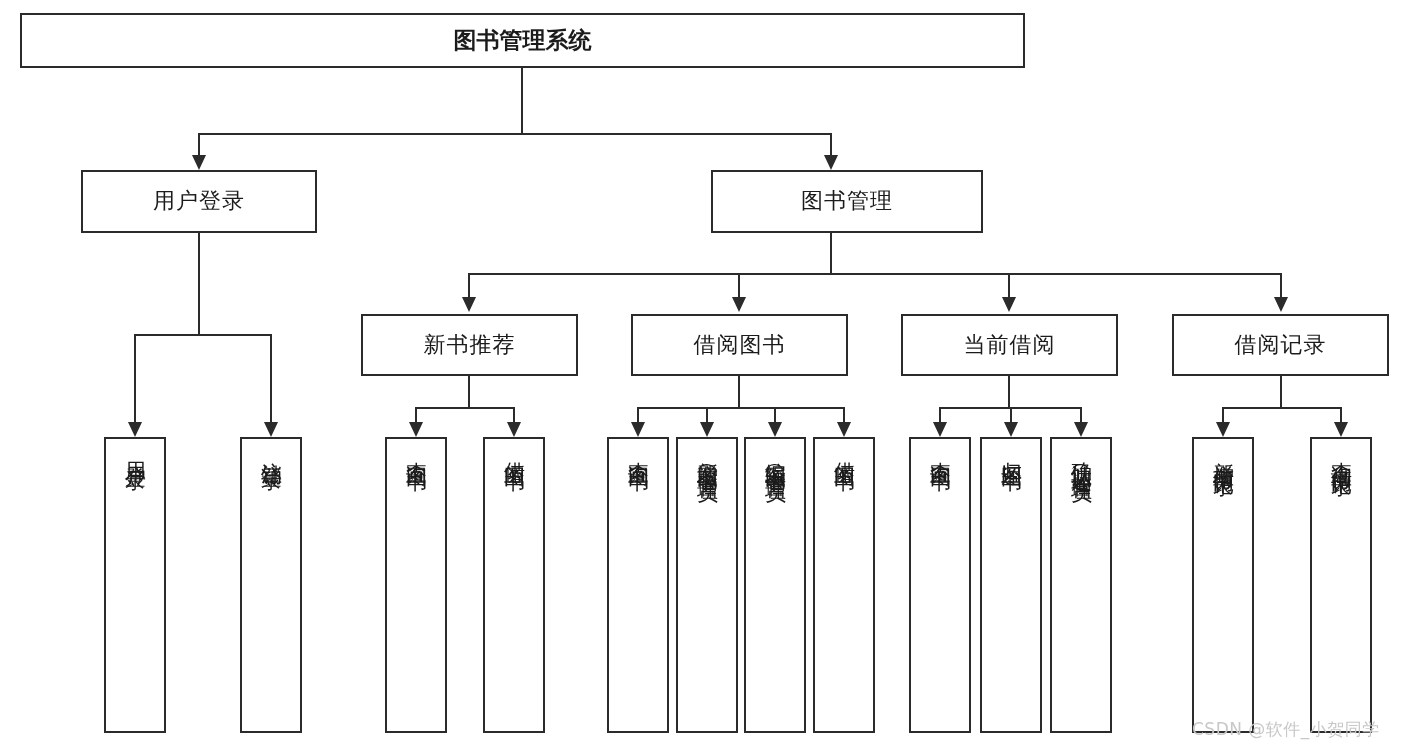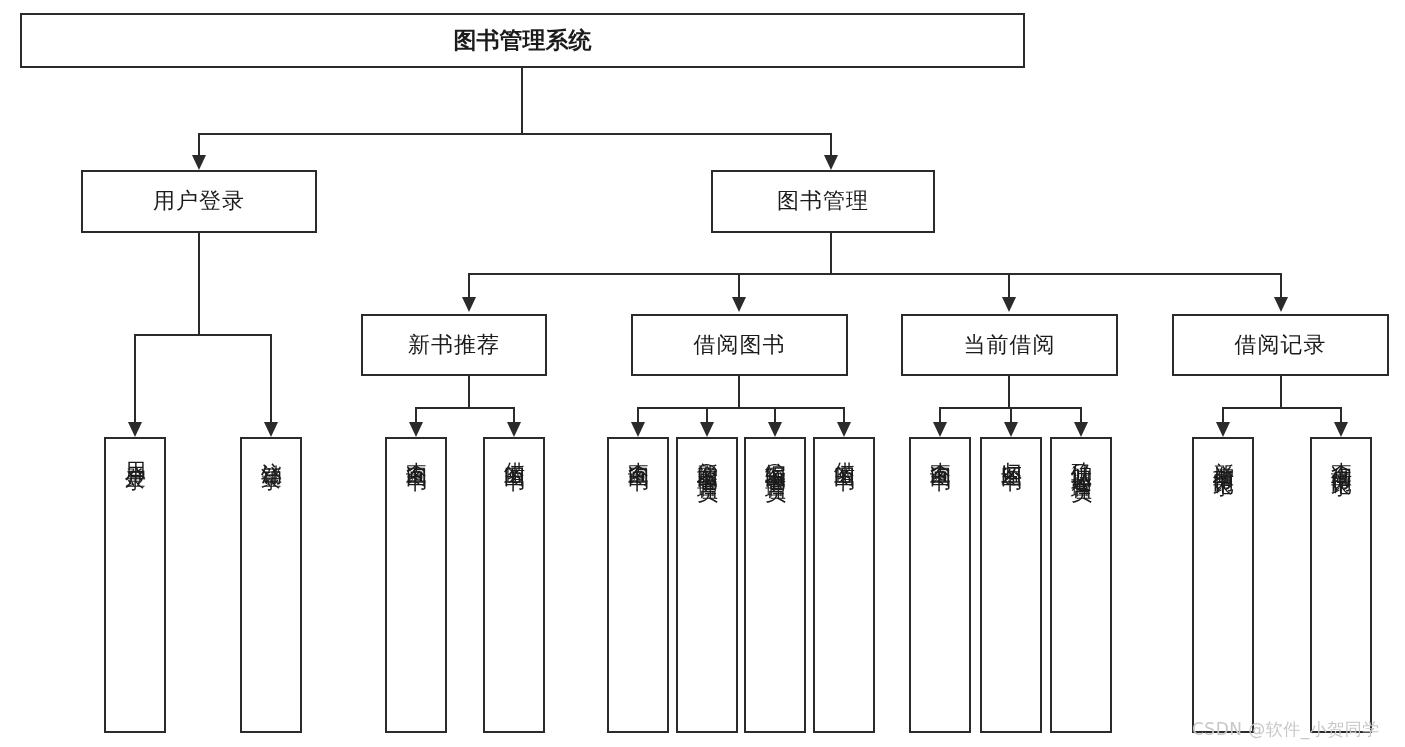--- a/index.html
+++ b/index.html
@@ -144,25 +144,25 @@
   <div class="vline" style="left:1340px; top:407px; height:15px;"></div>
   <div class="arrow" style="left:1334px; top:422px;"></div>
 
   <div class="node root" style="left:20px; top:13px; width:1005px; height:55px;">
     <span class="txt">图书管理系统</span>
   </div>
 
   <div class="node horiz" style="left:81px; top:170px; width:236px; height:63px;">
     <span class="txt">用户登录</span>
   </div>
-  <div class="node horiz" style="left:711px; top:170px; width:224px; height:63px;">
+  <div class="node horiz" style="left:711px; top:170px; width:272px; height:63px;">
     <span class="txt">图书管理</span>
   </div>
 
-  <div class="node horiz" style="left:361px; top:314px; width:186px; height:62px;">
+  <div class="node horiz" style="left:361px; top:314px; width:217px; height:62px;">
     <span class="txt">新书推荐</span>
   </div>
   <div class="node horiz" style="left:631px; top:314px; width:217px; height:62px;">
     <span class="txt">借阅图书</span>
   </div>
   <div class="node horiz" style="left:1172px; top:314px; width:217px; height:62px;">
     <span class="txt">借阅记录</span>
   </div>
   <div class="node horiz" style="left:901px; top:314px; width:217px; height:62px;">
     <span class="txt">当前借阅</span>

